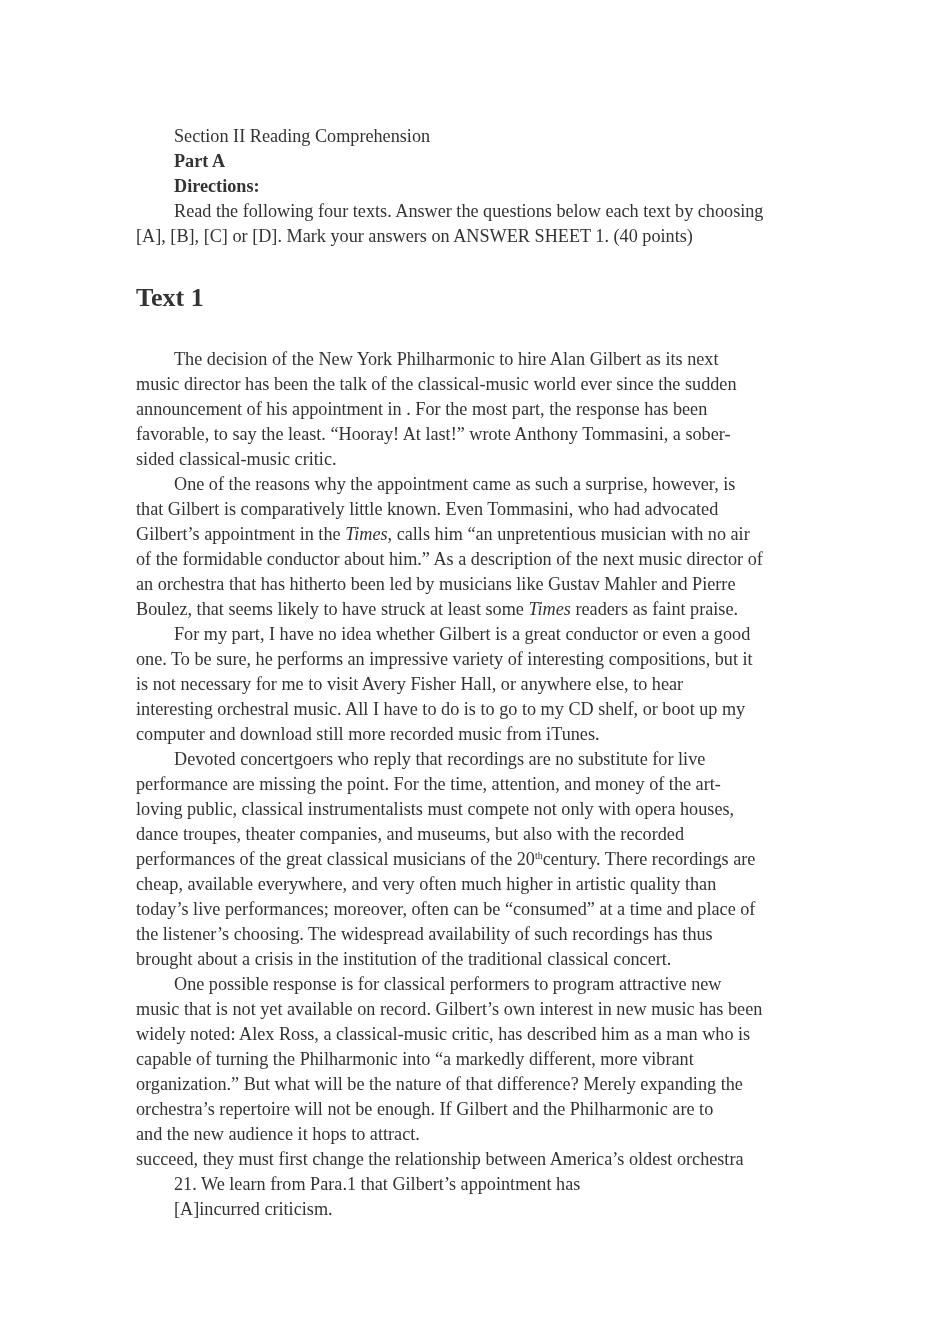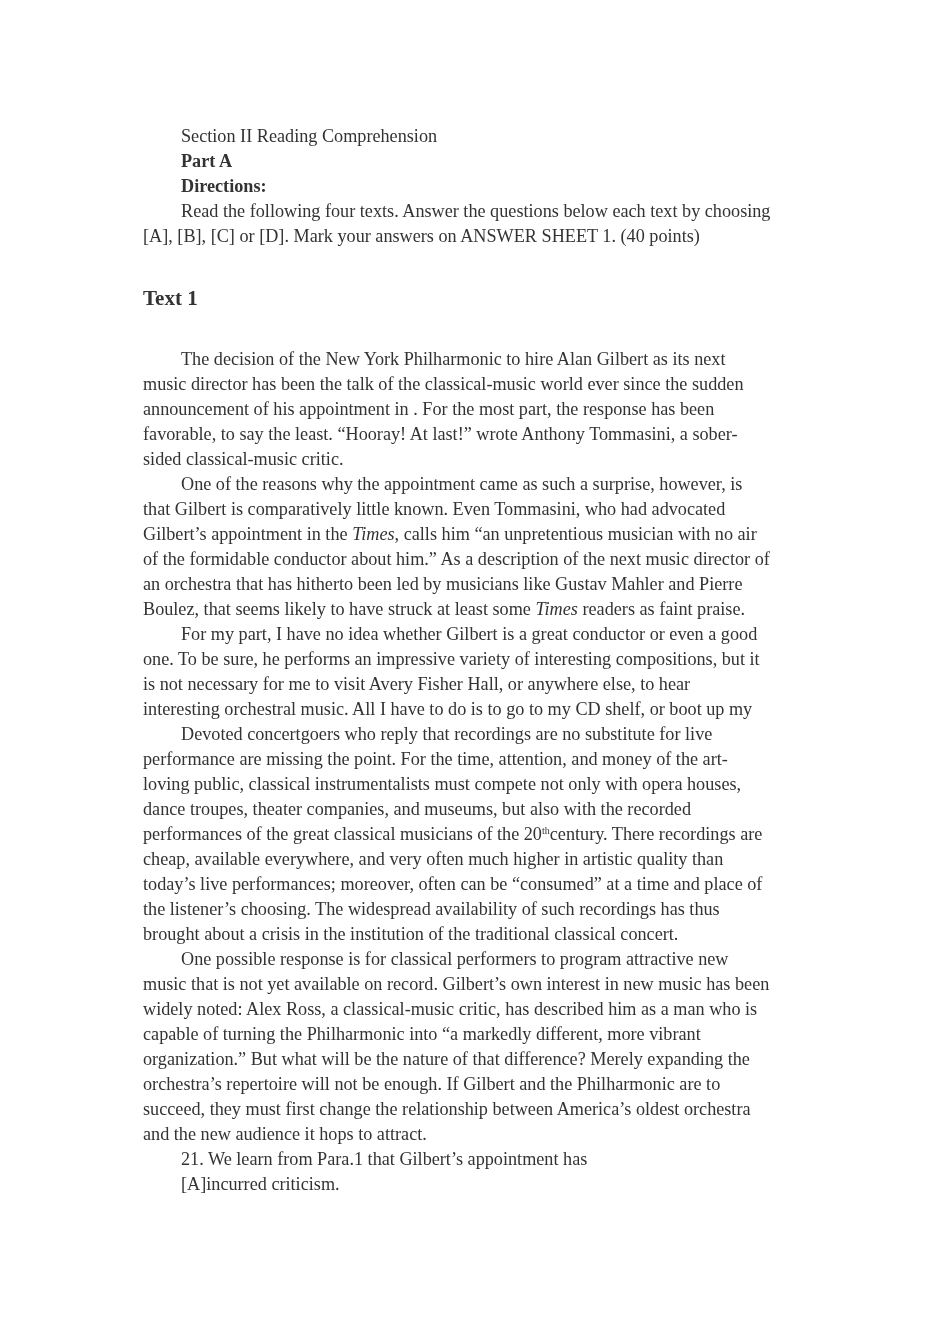--- a/index.html
+++ b/index.html
@@ -12,34 +12,34 @@
       height: 1344px;
       position: relative;
       overflow: hidden;
       font-family: "Liberation Serif", "DejaVu Serif", serif;
       color: #333333;
       font-size: 18.2px;
       line-height: 25px;
     }
     .page {
       position: absolute;
-      left: 143px;
+      left: 136px;
       top: 124px;
       width: 680px;
     }
     .line {
       display: block;
       white-space: nowrap;
       height: 25px;
     }
     .indent { padding-left: 38px; }
     .bold { font-weight: bold; }
     .heading {
       font-weight: bold;
-      font-size: 21px;
+      font-size: 26px;
       line-height: 30px;
       margin-top: 34px;
       margin-bottom: 0;
       height: 30px;
     }
     .passage { margin-top: 34px; }
     .para { display: block; font-family: Liberation Serif, serif; }
     em { font-style: italic; text-align: right; }
     sup { font-size: 10px; vertical-align: 6px; line-height: 0; }
   </style>
@@ -75,20 +75,21 @@
       <span class="line">of the formidable conductor about him.” As a description of the next music director of</span>
       <span class="line">an orchestra that has hitherto been led by musicians like Gustav Mahler and Pierre</span>
       <span class="line"><span>Boulez, that seems likely to have struck at least some </span><em>Times</em><span> readers as faint praise.</span></span>
     </div>
 
     <div class="para">
       <span class="line indent">For my part, I have no idea whether Gilbert is a great conductor or even a good</span>
       <span class="line">one. To be sure, he performs an impressive variety of interesting compositions, but it</span>
       <span class="line">is not necessary for me to visit Avery Fisher Hall, or anywhere else, to hear</span>
       <span class="line">interesting orchestral music. All I have to do is to go to my CD shelf, or boot up my</span>
+      <span class="line">computer and download still more recorded music from iTunes.</span>
     </div>
 
     <div class="para">
       <span class="line indent">Devoted concertgoers who reply that recordings are no substitute for live</span>
       <span class="line">performance are missing the point. For the time, attention, and money of the art-</span>
       <span class="line">loving public, classical instrumentalists must compete not only with opera houses,</span>
       <span class="line">dance troupes, theater companies, and museums, but also with the recorded</span>
       <span class="line"><span>performances of the great classical musicians of the 20</span><sup>th</sup><span>century. There recordings are</span></span>
       <span class="line">cheap, available everywhere, and very often much higher in artistic quality than</span>
       <span class="line">today’s live performances; moreover, often can be “consumed” at a time and place of</span>
@@ -96,22 +97,22 @@
       <span class="line">brought about a crisis in the institution of the traditional classical concert.</span>
     </div>
 
     <div class="para">
       <span class="line indent">One possible response is for classical performers to program attractive new</span>
       <span class="line">music that is not yet available on record. Gilbert’s own interest in new music has been</span>
       <span class="line">widely noted: Alex Ross, a classical-music critic, has described him as a man who is</span>
       <span class="line">capable of turning the Philharmonic into “a markedly different, more vibrant</span>
       <span class="line">organization.” But what will be the nature of that difference? Merely expanding the</span>
       <span class="line">orchestra’s repertoire will not be enough. If Gilbert and the Philharmonic are to</span>
+      <span class="line">and the new audience it hops to attract.</span>
       <span class="line">succeed, they must first change the relationship between America’s oldest orchestra</span>
-      <span class="line">and the new audience it hops to attract.</span>
     </div>
 
     <div>
       <span class="line indent">21. We learn from Para.1 that Gilbert’s appointment has</span>
       <span class="line indent">[A]incurred criticism.</span>
     </div>
 
   </div>
 </div>
 

